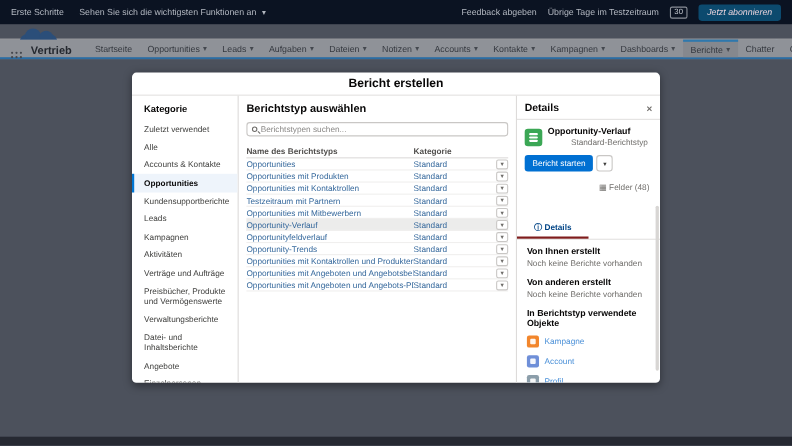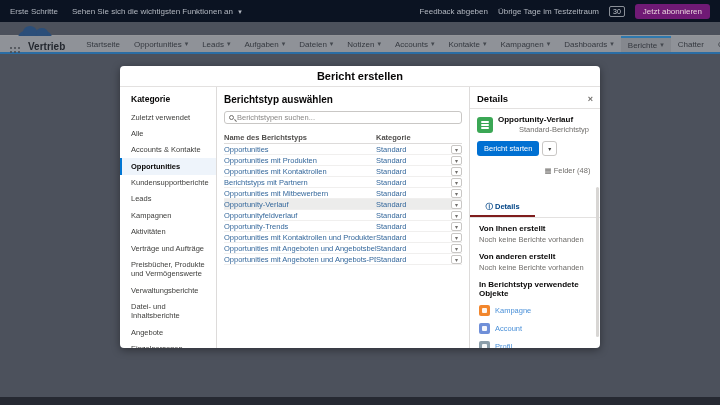--- a/index.html
+++ b/index.html
@@ -5,21 +5,21 @@
   * { margin:0; padding:0; box-sizing:border-box; font-family:"Liberation Sans", sans-serif; }
   html,body { width:720px; height:405px; overflow:hidden; background:#4c515c; }
   .abs { position:absolute; }
 
   
   .promo { position:absolute; left:0; top:0; width:720px; height:22px; background:#0b1322;
            display:flex; align-items:center; padding:0 10px; color:#b3b8c1; font-size:8px; }
   .promo .lnk { margin-right:14px; cursor:default; }
   .promo .right { margin-left:auto; display:flex; align-items:center; gap:10px; }
   .trial-badge { border:1px solid #8a8f98; color:#c6cad1; font-size:7px; padding:1px 3px; border-radius:2px; }
-  .subscribe { background:#701a75; color:#e9d3dc; font-size:8px; padding:3px 8px; border-radius:3px; border:none; }
+  .subscribe { background:#0c4a6e; color:#e9d3dc; font-size:8px; padding:3px 8px; border-radius:3px; border:none;font-style:italic; }
   .caret { font-size:7px; margin-left:3px; }
 
   
   .hdr { position:absolute; left:0; top:22px; width:720px; height:14px; background:#94969a; display:flex; align-items:center;margin-top:13px; }
   .cloud { position:absolute; left:18px; top:-4px; width:34px; height:14px; background:#2b4e79; border-radius:8px; }
   .cloud:before { content:""; position:absolute; left:5px; top:-5px; width:14px; height:12px; background:#2b4e79; border-radius:50%; }
   .cloud:after  { content:""; position:absolute; right:4px; top:-3px; width:12px; height:10px; background:#2b4e79; border-radius:50%; }
   .hdr-search { position:absolute; left:277px; top:2px; width:146px; height:10px; background:#a4a6aa;
                 border:1px solid #85878b; border-radius:3px; display:flex; align-items:center; padding:0 3px; }
   .hdr-search input { border:none; outline:none; background:transparent; font-size:7px; color:#4e5158; width:100%; }
@@ -256,21 +256,21 @@
             </span>
         </div>
         <div class="tr">
           <span class="c-name">Opportunities mit Kontaktrollen</span>
           <span class="c-cat">Standard</span>
           <span class="c-menu">
               <span class="mini-btn">▾</span>
             </span>
         </div>
         <div class="tr">
-          <span class="c-name">Berichtstyps mit Partnern</span>
+          <span class="c-name">Testzeitraum mit Partnern</span>
           <span class="c-cat">Standard</span>
           <span class="c-menu">
               <span class="mini-btn">▾</span>
             </span>
         </div>
         <div class="tr">
           <span class="c-name">Opportunities mit Mitbewerbern</span>
           <span class="c-cat">Standard</span>
           <span class="c-menu">
               <span class="mini-btn">▾</span>

